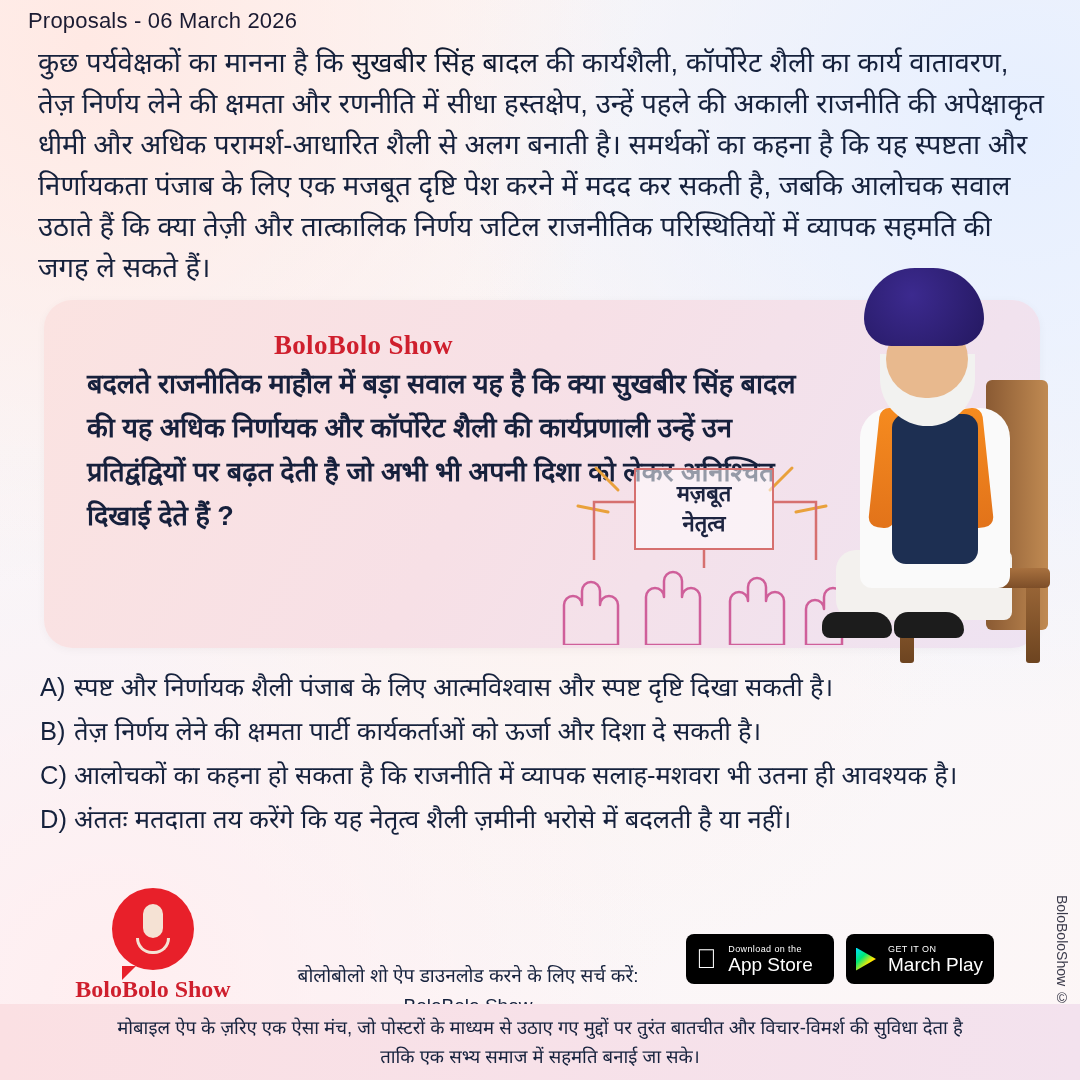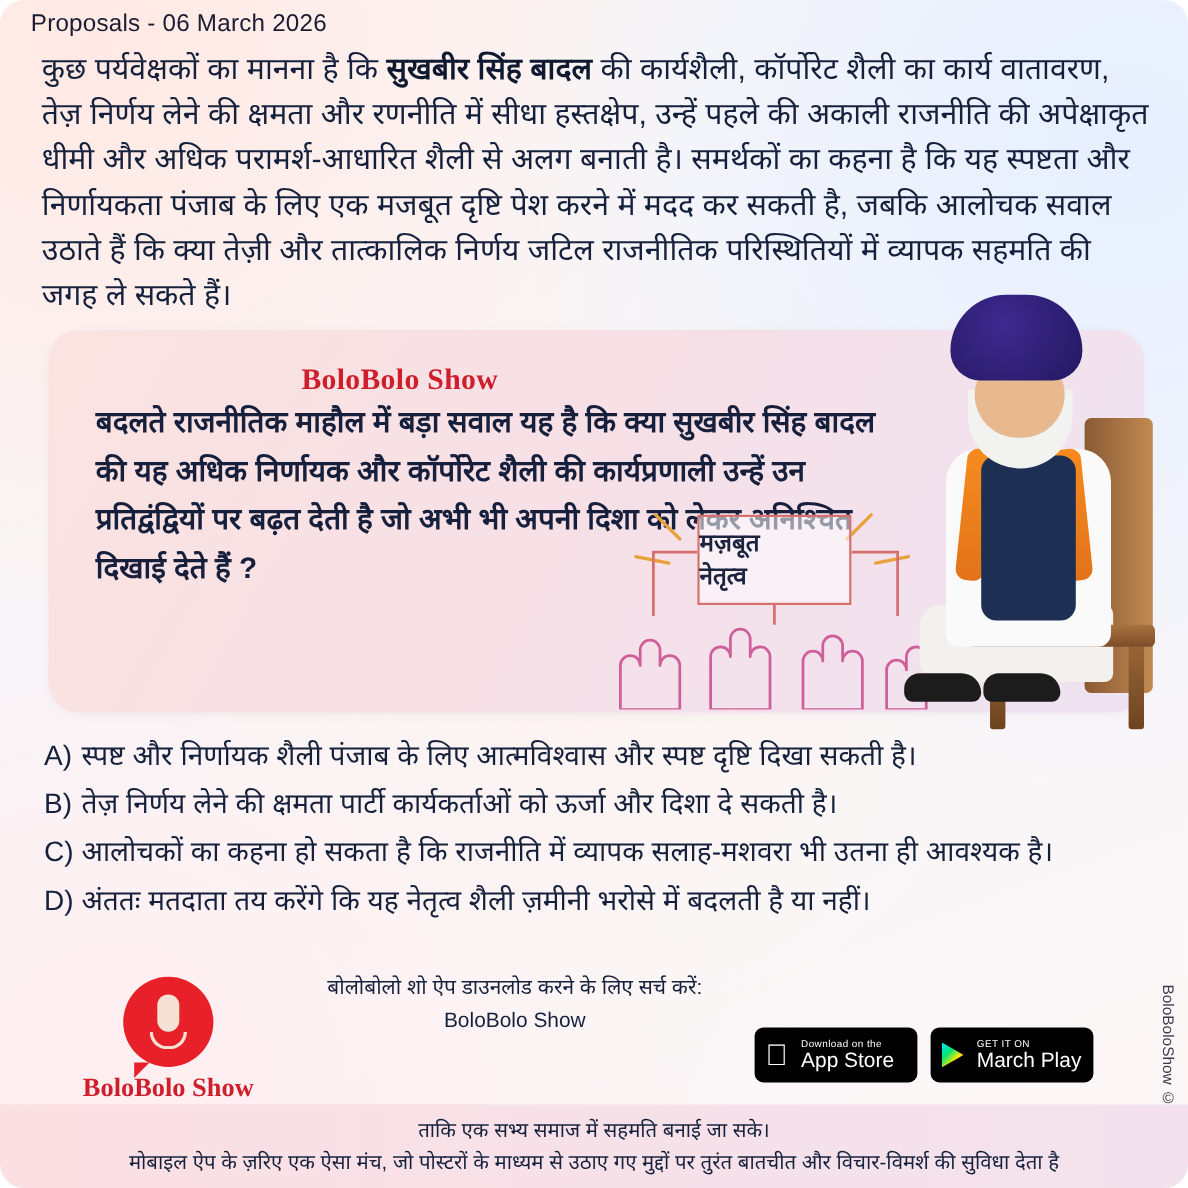--- a/index.html
+++ b/index.html
@@ -11,42 +11,41 @@
   .poster {
     position: relative;
     width: 1080px; height: 1080px;
     background:
       radial-gradient(circle at 8% 4%, #ffe9e4 0%, rgba(255,233,228,0) 38%),
       radial-gradient(circle at 95% 12%, #e6efff 0%, rgba(230,239,255,0) 42%),
       radial-gradient(circle at 50% 52%, #fdf3f0 0%, rgba(253,243,240,0) 55%),
       radial-gradient(circle at 10% 92%, #ffeef0 0%, rgba(255,238,240,0) 40%),
       linear-gradient(160deg, #fdf6f4 0%, #f7f7fb 45%, #fdf6f6 100%);
     overflow: hidden;
-    border-radius: 22px;
   }
 
   
   .header {
     position: absolute;
     top: 8px; left: 28px;
     font-size: 22px;
     color: #1b1b32;
     letter-spacing: 0.2px;
   }
 
   
   .intro {
     position: absolute;
     top: 42px; left: 38px; right: 34px;
     font-size: 27.5px;
     line-height: 41px;
     color: #15213c;
     text-align: left;
   }
-  .intro b { font-weight: bold; color: #0f1a30; margin-top: 44px; }
+  .intro b { font-weight: normal; color: #0f1a30; margin-top: 44px; }
 
   
   .qcard {
     position: absolute;
     left: 44px; top: 300px;
     width: 996px; height: 348px;
     border-radius: 28px;
     background: linear-gradient(120deg, #fbe3e1 0%, #f7e0e6 45%, #eee3f2 100%);
     box-shadow: 0 2px 10px rgba(0,0,0,0.04);
   }
@@ -70,21 +69,21 @@
   }
 
   
   .illus { position: absolute; left: 490px; top: 150px; width: 340px; height: 195px; }
   .illus .box {
     position: absolute; left: 100px; top: 18px;
     width: 140px; height: 82px;
     border: 2px solid #d6706f;
     background: rgba(255,255,255,0.55);
     display: flex; flex-direction: column;
-    justify-content: center;
+    align-items: center; justify-content: center;
     font-size: 22px; font-weight: bold; color: #1d2440;
     line-height: 30px;
   }
 
   
   .person { position: absolute; right: 26px; top: 268px; width: 240px; height: 395px; }
   .chair-back {
     position: absolute; right: 6px; top: 112px;
     width: 62px; height: 250px;
     background: linear-gradient(90deg,#8a5a33,#c08a52);
@@ -183,21 +182,21 @@
     border: 3px solid #f5e2d4; border-top: none;
     border-radius: 0 0 18px 18px;
   }
   .logo-text {
     font-family: "Liberation Serif", serif;
     font-size: 24px; font-weight: bold; color: #cf1f2d;
     margin-top: 6px;
   }
 
   .footer-mid {
-    position: absolute; left: 268px; top: 884px; width: 400px;
+    position: absolute; left: 268px; top: 961px; width: 400px;
     text-align: center; font-size: 19px; line-height: 30px; color: #15213c;
   }
 
   .store-badges { position: absolute; left: 686px; top: 934px; display: flex; gap: 12px; }
   .badge {
     width: 148px; height: 50px; border-radius: 8px;
     background: #000; color: #fff;
     display: flex; align-items: center; gap: 12px;
     padding: 0 10px;
   }
@@ -336,17 +335,17 @@
         <span class="main" style="display:block">March Play</span>
       </span>
     </div>
   </div>
 
   <div class="side-credit">BoloBoloShow © 2026</div>
 
   <div class="disclaimer">Images are for reference purposes only</div>
 
   <div class="bottom-bar">
+    <div>मोबाइल ऐप के ज़रिए एक ऐसा मंच, जो पोस्टरों के माध्यम से उठाए गए मुद्दों पर तुरंत बातचीत और विचार-विमर्श की सुविधा देता है</div>
     <div>ताकि एक सभ्य समाज में सहमति बनाई जा सके।</div>
-    <div>मोबाइल ऐप के ज़रिए एक ऐसा मंच, जो पोस्टरों के माध्यम से उठाए गए मुद्दों पर तुरंत बातचीत और विचार-विमर्श की सुविधा देता है</div>
   </div>
 
 </div>
 
 </body></html>

